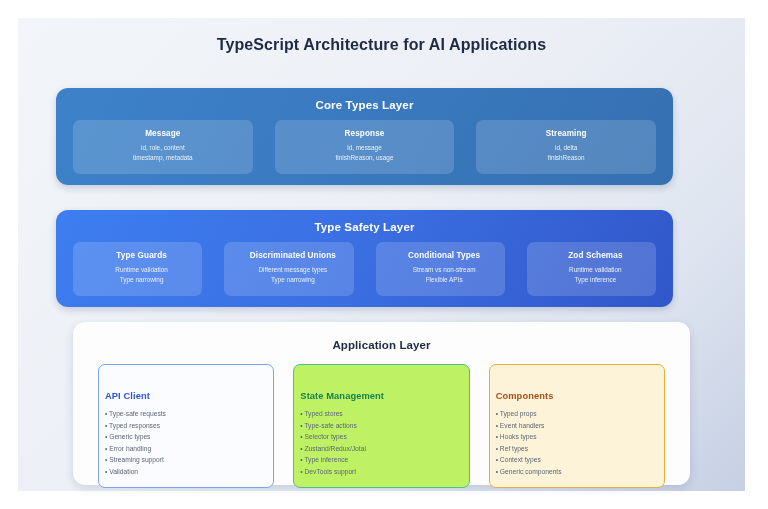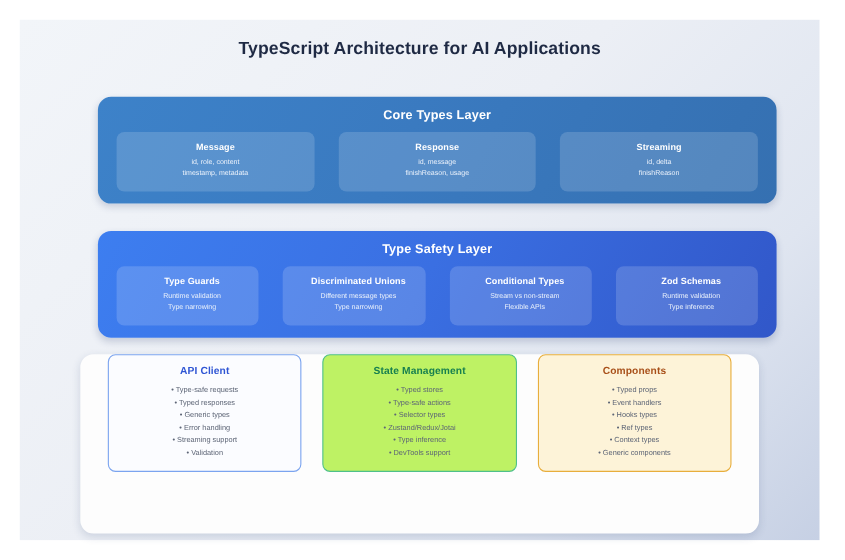--- a/index.html
+++ b/index.html
@@ -33,21 +33,21 @@
     color: #1f2a44;
     letter-spacing: 0.1px;
     margin: 0;
     padding-top: 18px;
     padding-bottom: 0;
   }
 
   
   .layer {
     position: absolute;
-    left: 71px;
+    left: 38px;
     width: 617px;
     border-radius: 12px;
     box-sizing: border-box;
     box-shadow: 0 3px 7px rgba(40, 60, 110, 0.20);
   }
 
   .layer-title {
     text-align: center;
     font-weight: bold;
     font-size: 11.5px;
@@ -134,22 +134,22 @@
     display: flex;
     gap: 19px;
     padding: 0 25px;
     box-sizing: border-box;
   }
 
   .app-card {
     flex: 1 1 0;
     border-radius: 7px;
     border: 1px solid #888;
-    padding: 9px 6px 10px 6px;
-    text-align: center;
+    padding: 26px 6px 10px 6px;
+    text-align: left;
     box-sizing: border-box;
     min-height: 100px;
   }
 
   .app-card-title {
     font-size: 9.3px;
     font-weight: bold;
     margin-bottom: 7px;
     letter-spacing: 0.1px;
   }
@@ -236,20 +236,21 @@
       <div class="card">
         <div class="card-title">Zod Schemas</div>
         <div class="card-line">Runtime validation</div>
         <div class="card-line">Type inference</div>
       </div>
 
     </div>
   </div>
 
   <div id="layer-app">
+    <div class="app-title">Application Layer</div>
     <div class="app-cards-row">
 
       <div class="app-card" id="app-card-api">
         <div class="app-card-title">API Client</div>
         <div class="bullet">• Type-safe requests</div>
         <div class="bullet">• Typed responses</div>
         <div class="bullet">• Generic types</div>
         <div class="bullet">• Error handling</div>
         <div class="bullet">• Streaming support</div>
         <div class="bullet">• Validation</div>

